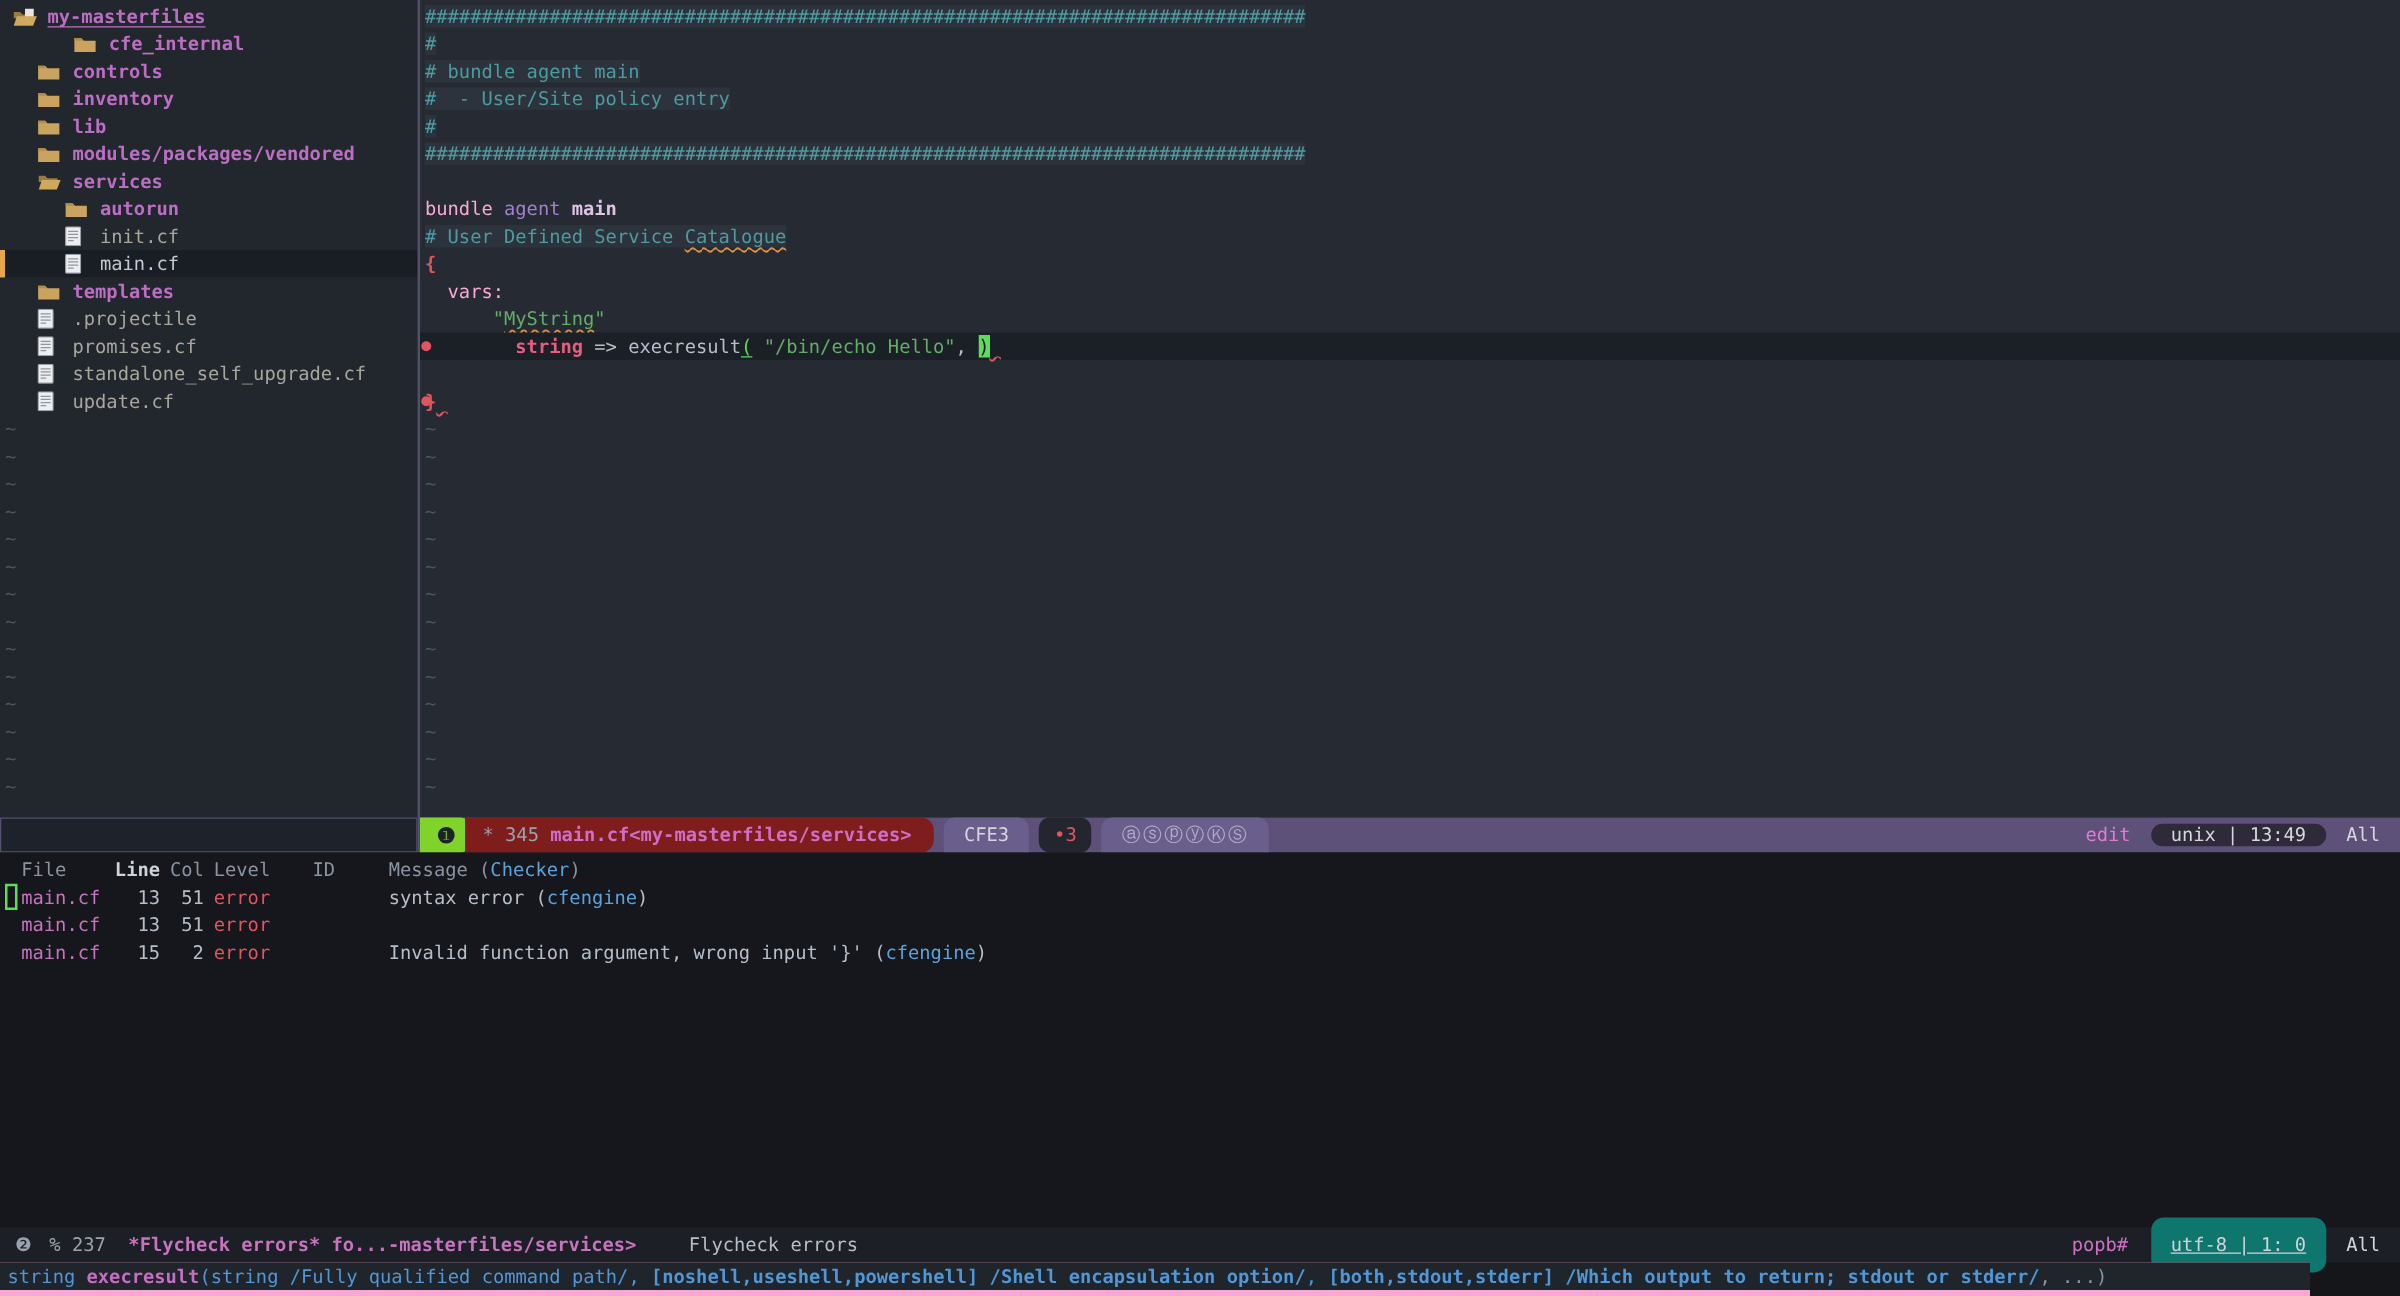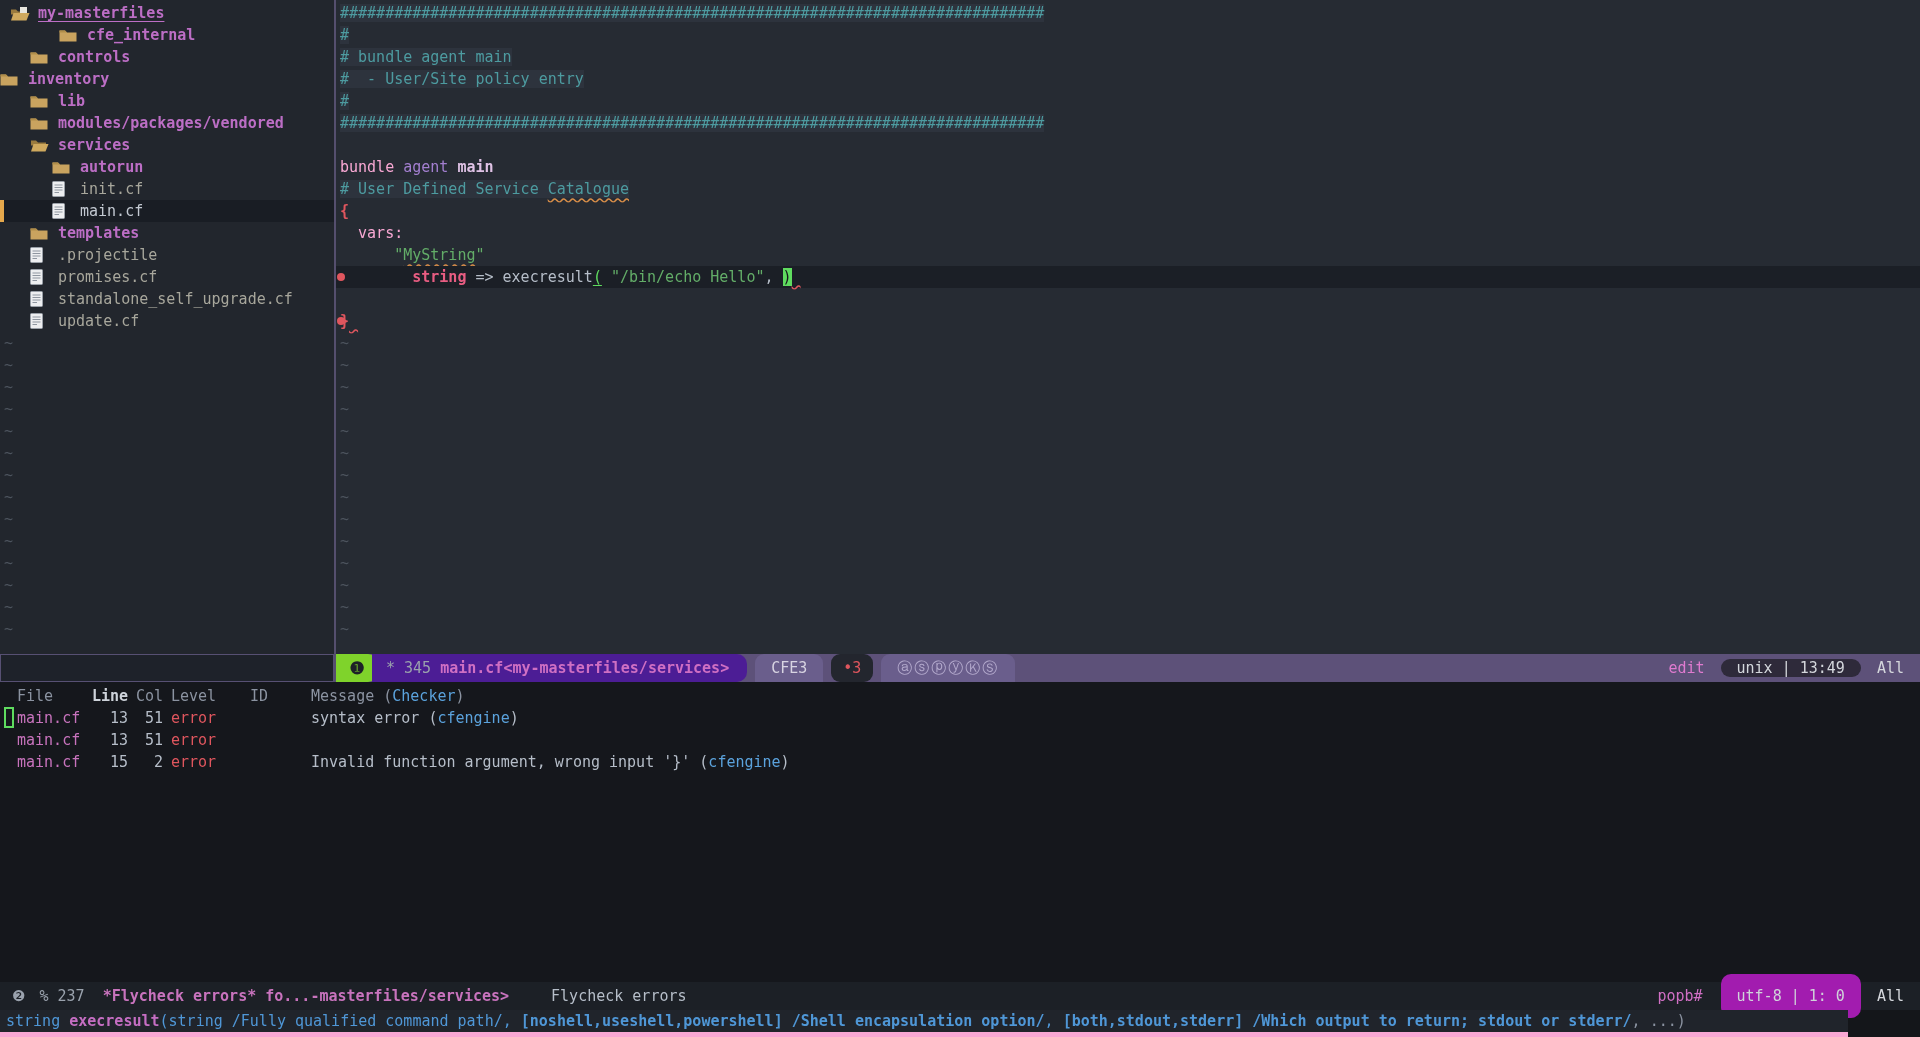--- a/index.html
+++ b/index.html
@@ -43,34 +43,34 @@
   .rb { color:#e0565e; font-weight:bold; }
   .s  { color:#63ad68; }
   .a  { color:#e85d82; font-weight:bold; }
   .pm { color:#5fdc5f; text-decoration:underline; text-underline-offset:3px; }
   .cur-block { background:#5fdc5f; color:#15171c; }
   .ers { text-decoration:underline; text-decoration-style:wavy; text-decoration-color:#e0565e; text-decoration-skip-ink:none; text-underline-offset:2px; }
   .osq { text-decoration:underline; text-decoration-style:wavy; text-decoration-color:#d98e48; text-decoration-skip-ink:none; text-underline-offset:3px; }
 
   
   .ml-badge { width:42px; background:#7fd32b; color:#1d2128; font-weight:bold; display:flex; align-items:center; justify-content:center; border-radius:0 10px 10px 0; font-size:17px; flex:0 0 auto; }
-  .ml-darkseg { background:#4c1d95; border-radius:0 10px 10px 0; display:flex; align-items:center; padding:0 18px 0 14px; margin-left:-6px; color:#9aa2ad; white-space:pre; }
+  .ml-darkseg { background:#7f1d1d; border-radius:0 10px 10px 0; display:flex; align-items:center; padding:0 18px 0 14px; margin-left:-6px; color:#9aa2ad; white-space:pre; }
   .ml-buffer { color:#cf6fc3; font-weight:bold; }
   .ml-tab { background:#6a5e8c; border-radius:9px 9px 0 0; display:flex; align-items:center; padding:0 16px; margin-left:8px; color:#d8d4e2; }
   .ml-errseg { background:#23262e; border-radius:9px; display:flex; align-items:center; padding:0 12px; margin-left:8px; color:#e0565e; }
   .ml-minors { letter-spacing:2px; color:#b3a9cc; }
   .ml-right { margin-left:auto; display:flex; align-items:center; }
   .ml-state { color:#e07bd0; margin-right:16px; }
   .ml-pill { background:#2e2a3a; border-radius:10px; display:flex; align-items:center; padding:0 16px; color:#d4d7dc; white-space:pre; }
   .ml-scroll { color:#d4d7dc; margin:0 16px; }
   .fml-left { display:flex; align-items:center; white-space:pre; }
   .fml-win { margin:0 14px 0 12px; }
   .fml-buffer { color:#c873bd; font-weight:bold; }
   .fml-mode { color:#b6bec9; margin-left:42px; }
-  .fml-pill { background:#a21caf; border-radius:10px; display:flex; align-items:center; padding:13px 16px; color:#cfd3d9; white-space:pre; }
+  .fml-pill { background:#0f766e; border-radius:10px; display:flex; align-items:center; padding:13px 16px; color:#cfd3d9; white-space:pre;text-decoration:underline; }
   .fml-state { color:#d06fc4; margin-right:18px; }
 
   
   #flycheck-window { padding-top:3px; }
   .fc-grid { display:grid; grid-template-columns:71px 40px 35px 87px 61px auto; padding-left:17px; height:22px; line-height:22px; white-space:pre; color:#b6bec9; position:relative; }
   .fc-grid .col-line, .fc-grid .col-col { text-align:right; }
   .fc-grid .col-level { padding-left:8px; }
   .fc-header { color:#8b93a1; }
   .fc-header .col-line { color:#ced3da; font-weight:bold; }
   .fc-file { color:#c873bd; }
@@ -96,21 +96,21 @@
             <path d="M3.5 7 h16 L16.5 14.5 H1 Z" fill="#cfa95e"></path>
           </svg></span><span class="tree-label">my-masterfiles</span></div>
       <div class="tree-row dir" style="padding-left: 30px; margin-left: 29px;"><span class="tree-icon"><svg width="18" height="14" viewBox="0 0 18 14">
             <path d="M0.5 2.5 h5.5 l2 2 H17.5 V13.5 H0.5 Z" fill="#c9a35f"></path>
             <path d="M0.5 2.5 h5.5 l2 2 H0.5 Z" fill="#b08d4a"></path>
           </svg></span><span class="tree-label">cfe_internal</span></div>
       <div class="tree-row dir" style="padding-left: 30px;"><span class="tree-icon"><svg width="18" height="14" viewBox="0 0 18 14">
             <path d="M0.5 2.5 h5.5 l2 2 H17.5 V13.5 H0.5 Z" fill="#c9a35f"></path>
             <path d="M0.5 2.5 h5.5 l2 2 H0.5 Z" fill="#b08d4a"></path>
           </svg></span><span class="tree-label">controls</span></div>
-      <div class="tree-row dir" style=""><span class="tree-icon"><svg width="18" height="14" viewBox="0 0 18 14">
+      <div class="tree-row dir" style="padding-left: 30px;"><span class="tree-icon"><svg width="18" height="14" viewBox="0 0 18 14">
             <path d="M0.5 2.5 h5.5 l2 2 H17.5 V13.5 H0.5 Z" fill="#c9a35f"></path>
             <path d="M0.5 2.5 h5.5 l2 2 H0.5 Z" fill="#b08d4a"></path>
           </svg></span><span class="tree-label">inventory</span></div>
       <div class="tree-row dir" style="padding-left: 30px;"><span class="tree-icon"><svg width="18" height="14" viewBox="0 0 18 14">
             <path d="M0.5 2.5 h5.5 l2 2 H17.5 V13.5 H0.5 Z" fill="#c9a35f"></path>
             <path d="M0.5 2.5 h5.5 l2 2 H0.5 Z" fill="#b08d4a"></path>
           </svg></span><span class="tree-label">lib</span></div>
       <div class="tree-row dir" style="padding-left: 30px;"><span class="tree-icon"><svg width="18" height="14" viewBox="0 0 18 14">
             <path d="M0.5 2.5 h5.5 l2 2 H17.5 V13.5 H0.5 Z" fill="#c9a35f"></path>
             <path d="M0.5 2.5 h5.5 l2 2 H0.5 Z" fill="#b08d4a"></path>

